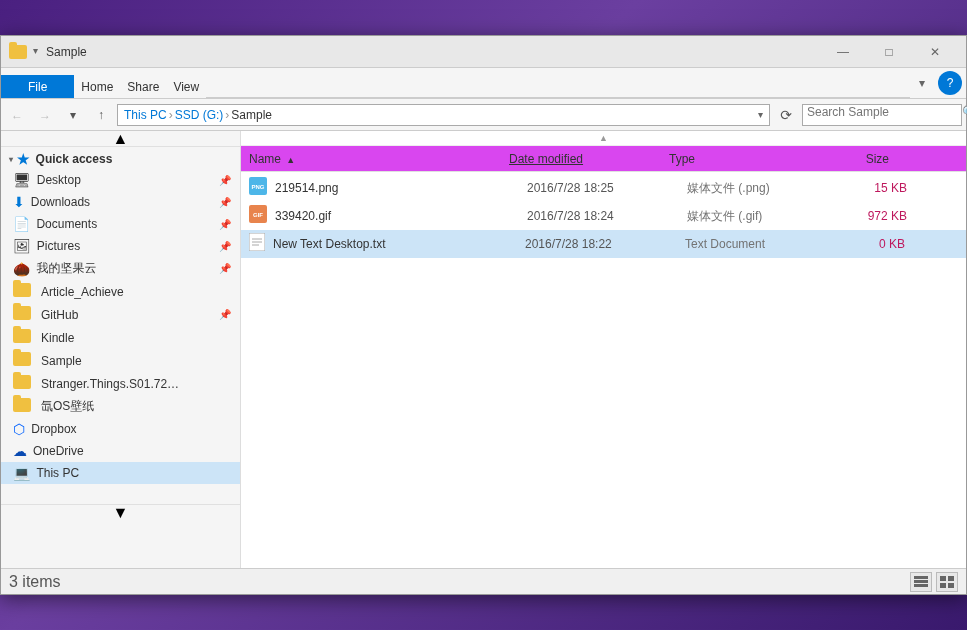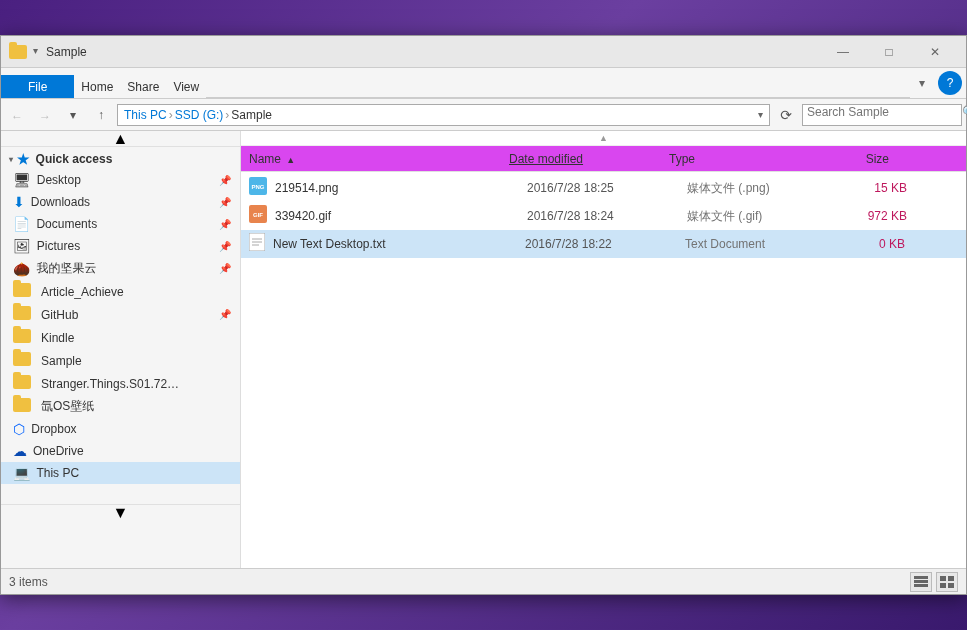--- a/index.html
+++ b/index.html
@@ -299,21 +299,21 @@
     .file-size { flex: 0 0 80px; text-align: right; color: #be185d; }
 
     
     .status-bar {
       height: 26px;
       background: #f0f0f0;
       border-top: 1px solid #ccc;
       display: flex;
       align-items: center;
       padding: 0 8px;
-      font-size: 12px;
+      font-size: 16px;
       color: #555;
     }
     .status-right {
       margin-left: auto;
       display: flex;
       gap: 4px;
     }
     .view-btn {
       width: 22px;
       height: 20px;

